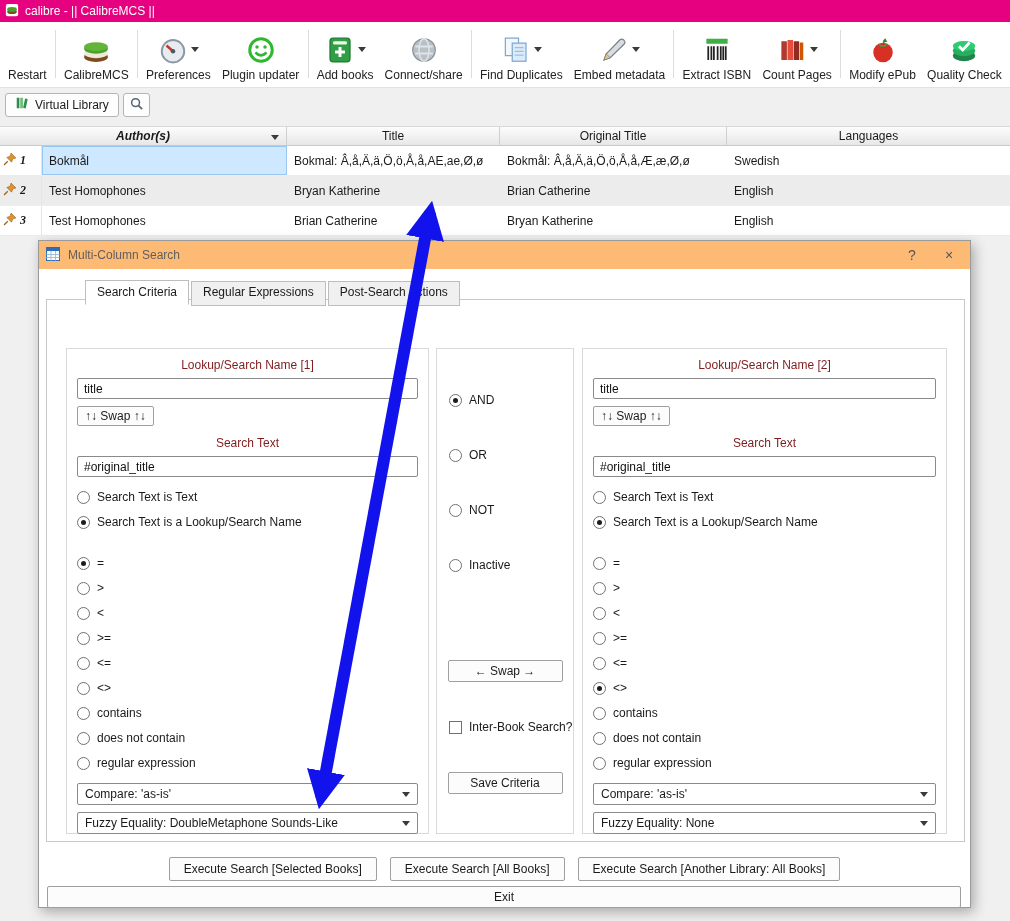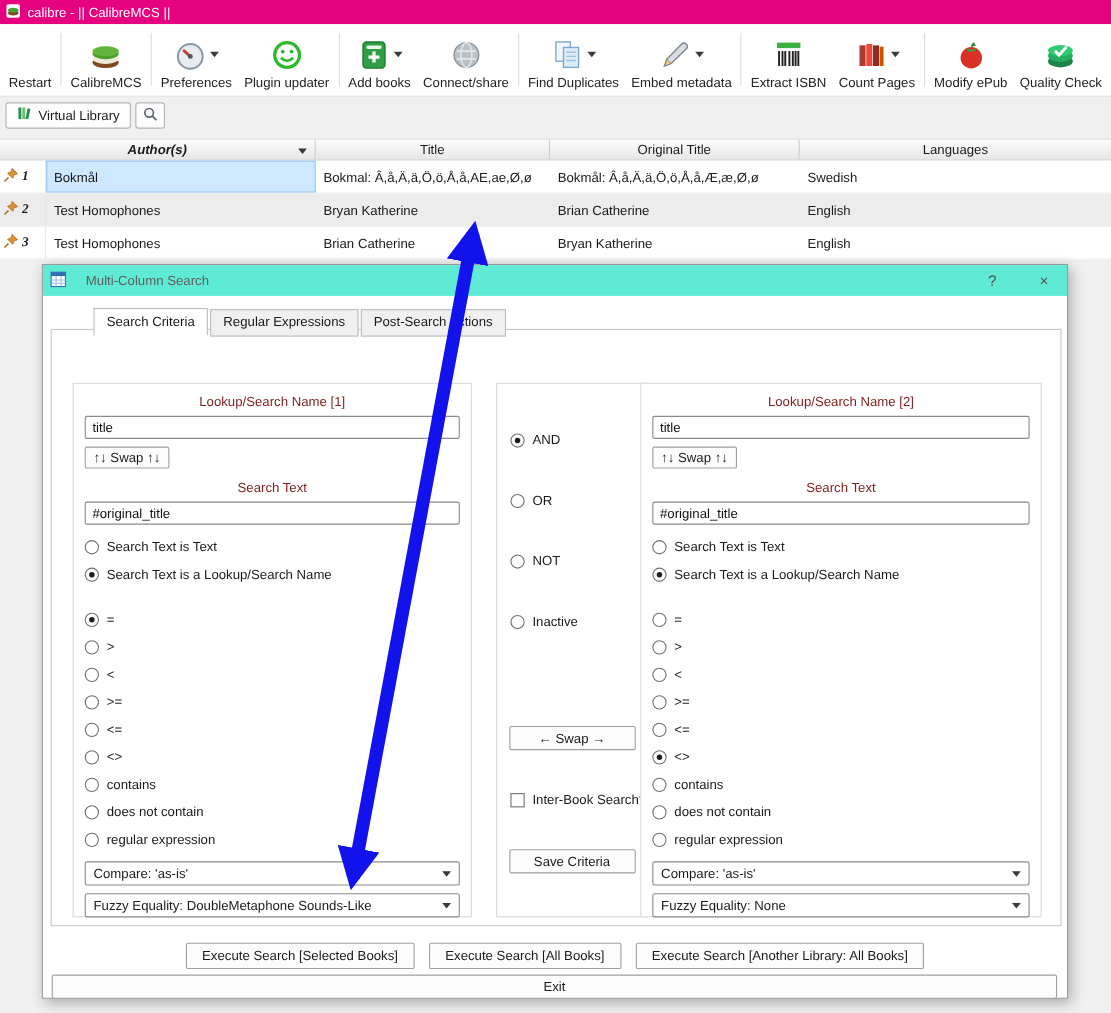--- a/index.html
+++ b/index.html
@@ -34,31 +34,31 @@
   .trow { display:flex; height:30px; background:#fff; border-bottom:1px solid #ededed; }
   .trow.alt { background:#ececec; }
   .gutter { width:42px; display:flex; align-items:center; gap:3px; padding-left:3px; border-right:1px solid #e5e5e5; }
   .rownum { font-family:"Liberation Serif", serif; font-style:italic; font-weight:bold; font-size:12px; }
   .td { display:flex; align-items:center; padding:0 7px; overflow:hidden; white-space:nowrap; }
   .td.authors { width:245px;align-items:center; } .td.title { width:213px; } .td.orig { width:227px; } .td.lang { width:283px; }
   .cell-selected { background:#cde8ff; outline:1px solid #9ac7f0; outline-offset:-1px; }
 
   
   .dialog { position:absolute; left:38px; top:240px; width:933px; height:668px; background:#fff; border:1px solid #9a9a9a; box-shadow:3px 4px 12px rgba(0,0,0,.3); }
-  .dlg-titlebar { position:absolute; top:0; left:0; right:0; height:28px; display:flex; align-items:center; gap:17px; padding:0 6px; background:#5eead4; }
+  .dlg-titlebar { position:absolute; top:0; left:0; right:0; height:28px; display:flex; align-items:center; gap:7px; padding:0 6px; background:#fdba74; }
   .dlg-title { flex:1; color:#5f5f5f; }
   .dlg-sysbtn { width:30px; height:24px; display:flex; align-items:center; justify-content:center; color:#555; font-size:14px; }
   .tabs { position:absolute; top:38px; left:8px; display:flex; z-index:3;padding-left:38px; }
   .tab { padding:3px 11px 4px; border:1px solid #bdbdbd; background:#f0f0f0; margin-right:2px; position:relative; top:2px; font-size:12px; }
   .tab.active { background:#fff; border-bottom:1px solid #fff; top:1px; padding:4px 11px 5px; z-index:4; }
   .tab-content { position:absolute; top:58px; left:7px; width:919px; height:543px; border:1px solid #c8c8c8; background:#fff; }
 
   .group { position:absolute; top:48px; height:486px; border:1px solid #d9d9d9; background:#fff; }
   .group.left { left:19px; width:363px; }
-  .group.middle { left:404px; width:138px; }
+  .group.middle { left:389px; width:138px; }
   .group.right { left:535px; width:365px; }
 
   .grp-title { text-align:center; color:#7f1d1d; margin-top:9px; height:15px; }
   .grp-title.second { margin-top:10px; }
   .text-input { display:block; width:calc(100% - 20px); margin:5px 10px 0; height:21px; border:1px solid #8a8a8a; border-radius:2px; padding:0 6px; font-family:"Liberation Sans", sans-serif; font-size:12px; background:#fff; color:#111; }
   .btn { display:inline-flex; align-items:center; justify-content:center; border:1px solid #9f9f9f; background:#fcfcfc; border-radius:2px; font-size:12px; font-family:"Liberation Sans", sans-serif; color:#1a1a1a; }
   .swap-small { margin:7px 0 0 10px; height:20px; padding:0 7px; }
   .radio-row { display:flex; align-items:center; gap:7px; margin-left:10px; height:14px; }
   .rr-text { margin-top:13px; } .rr-lookup { margin-top:11px; }
   .op-row { margin-top:11px; } .op-first { margin-top:27px; }

